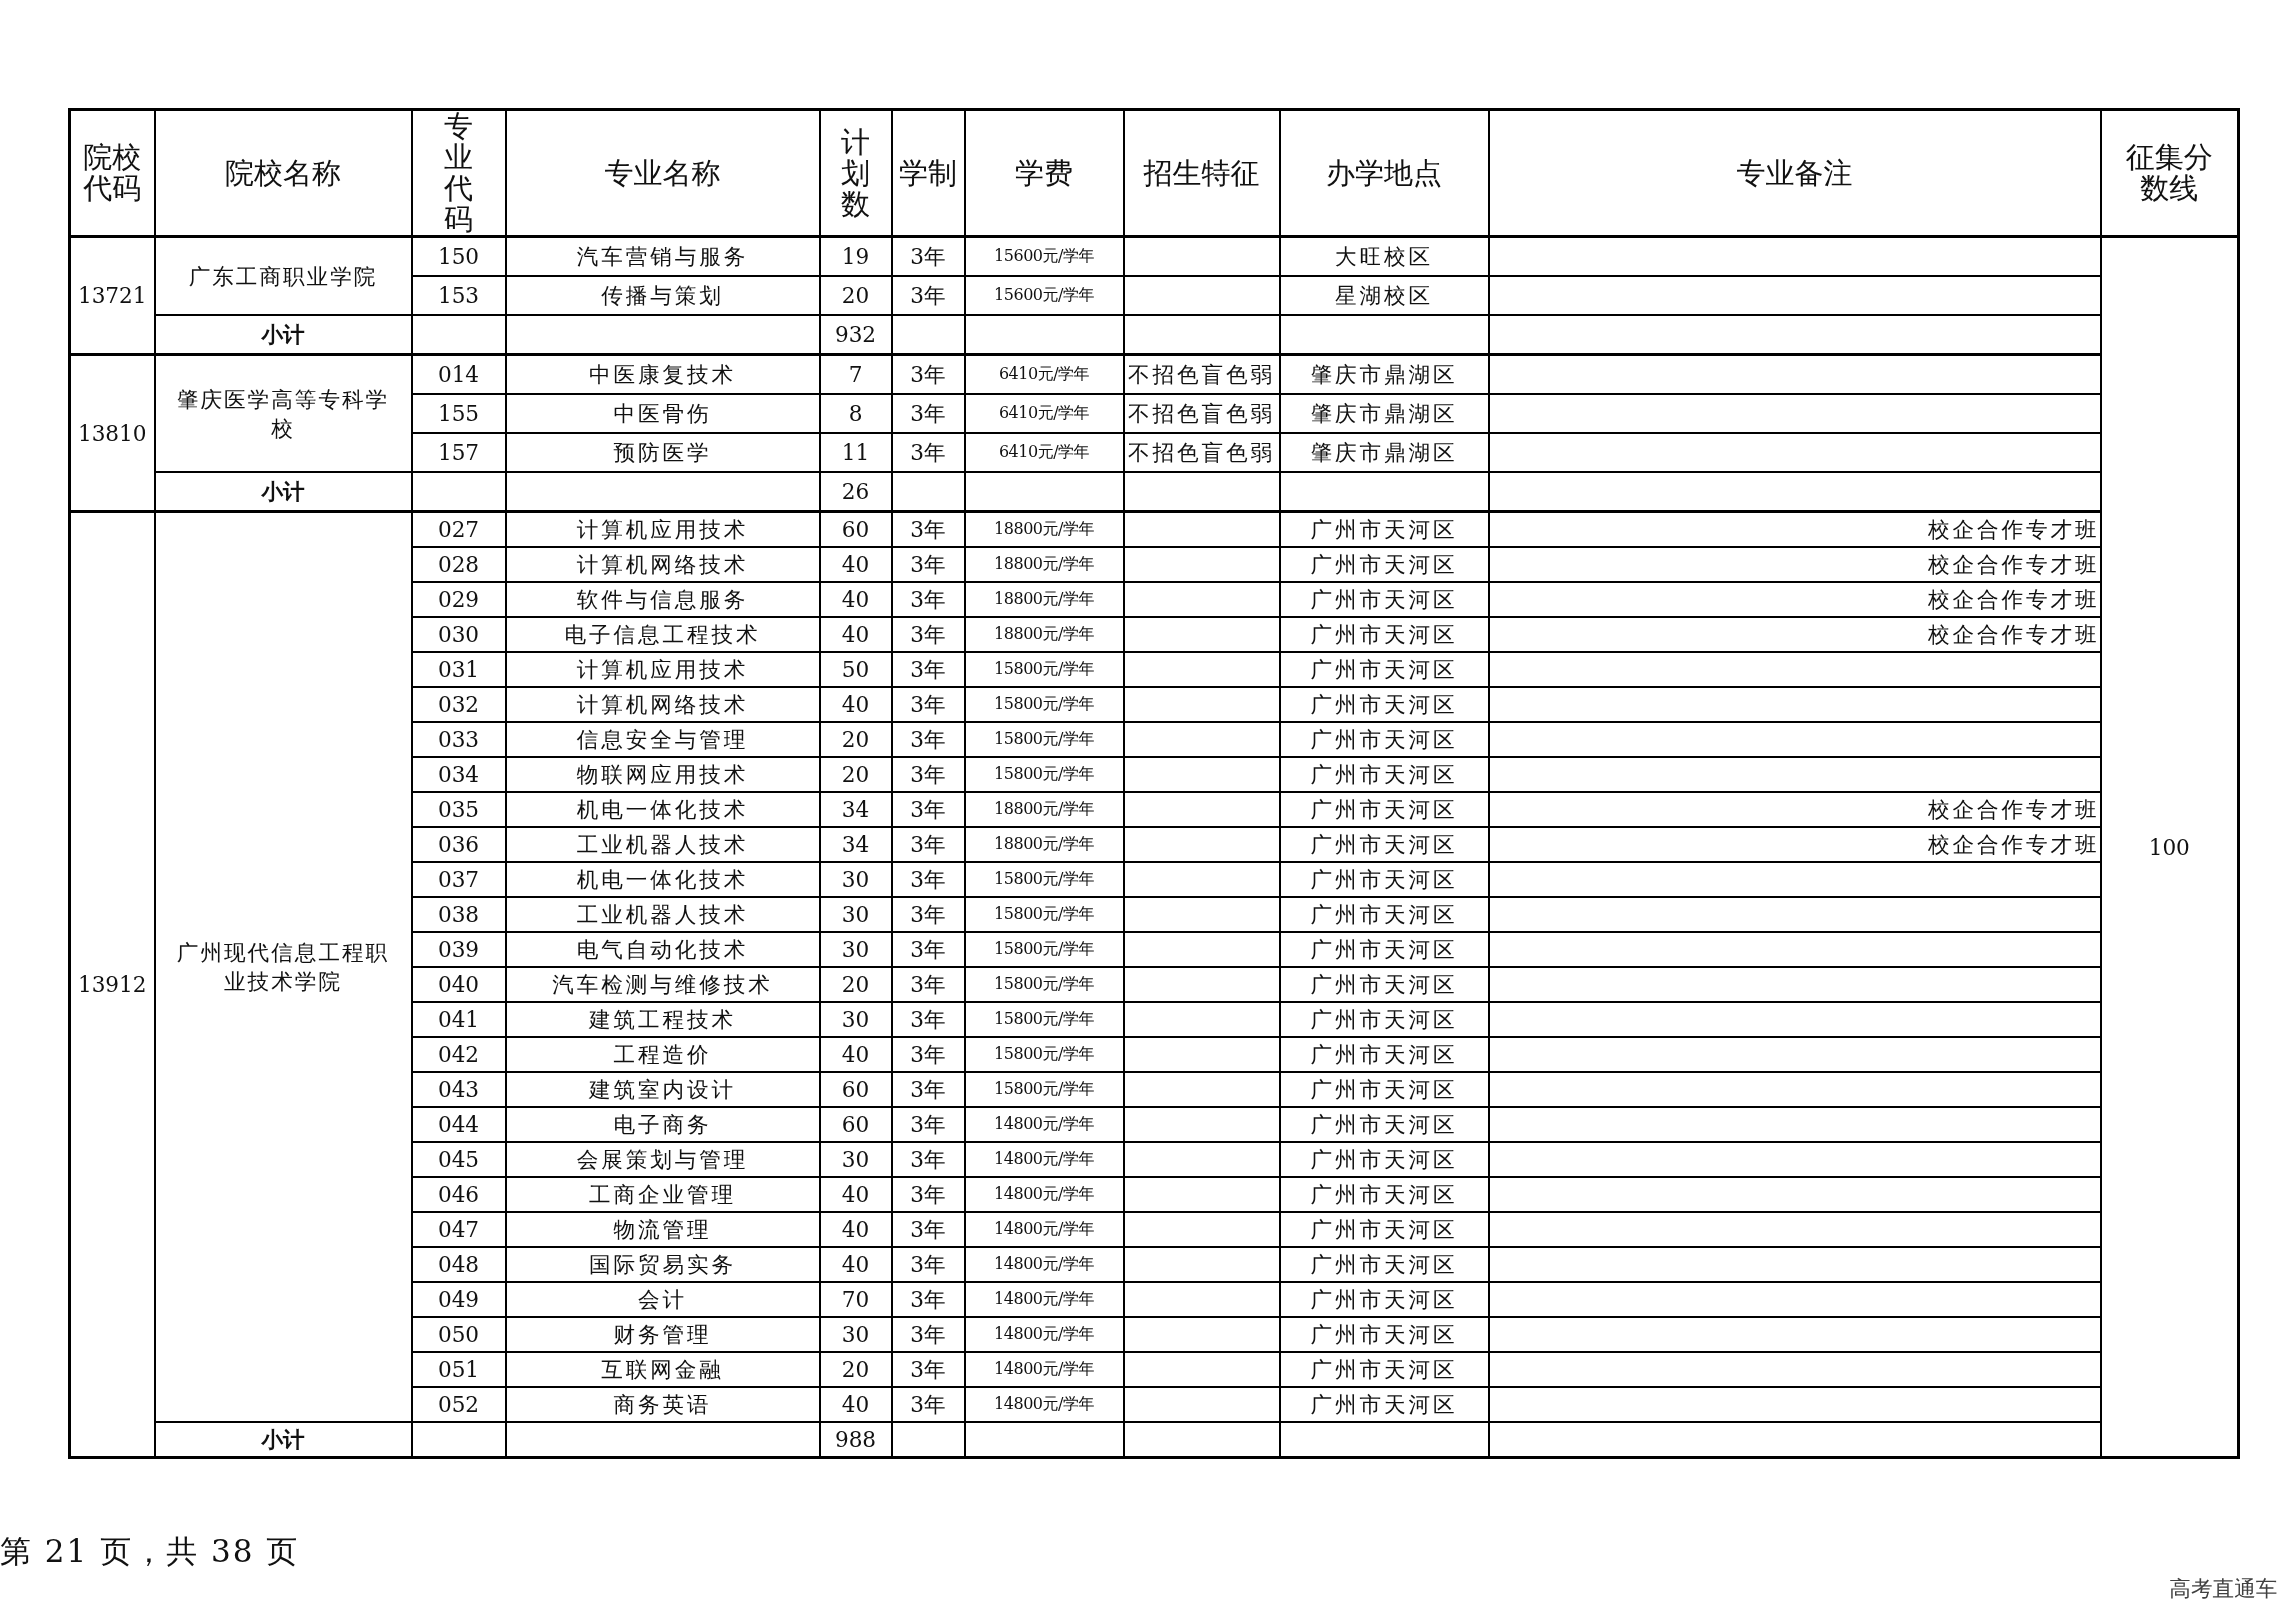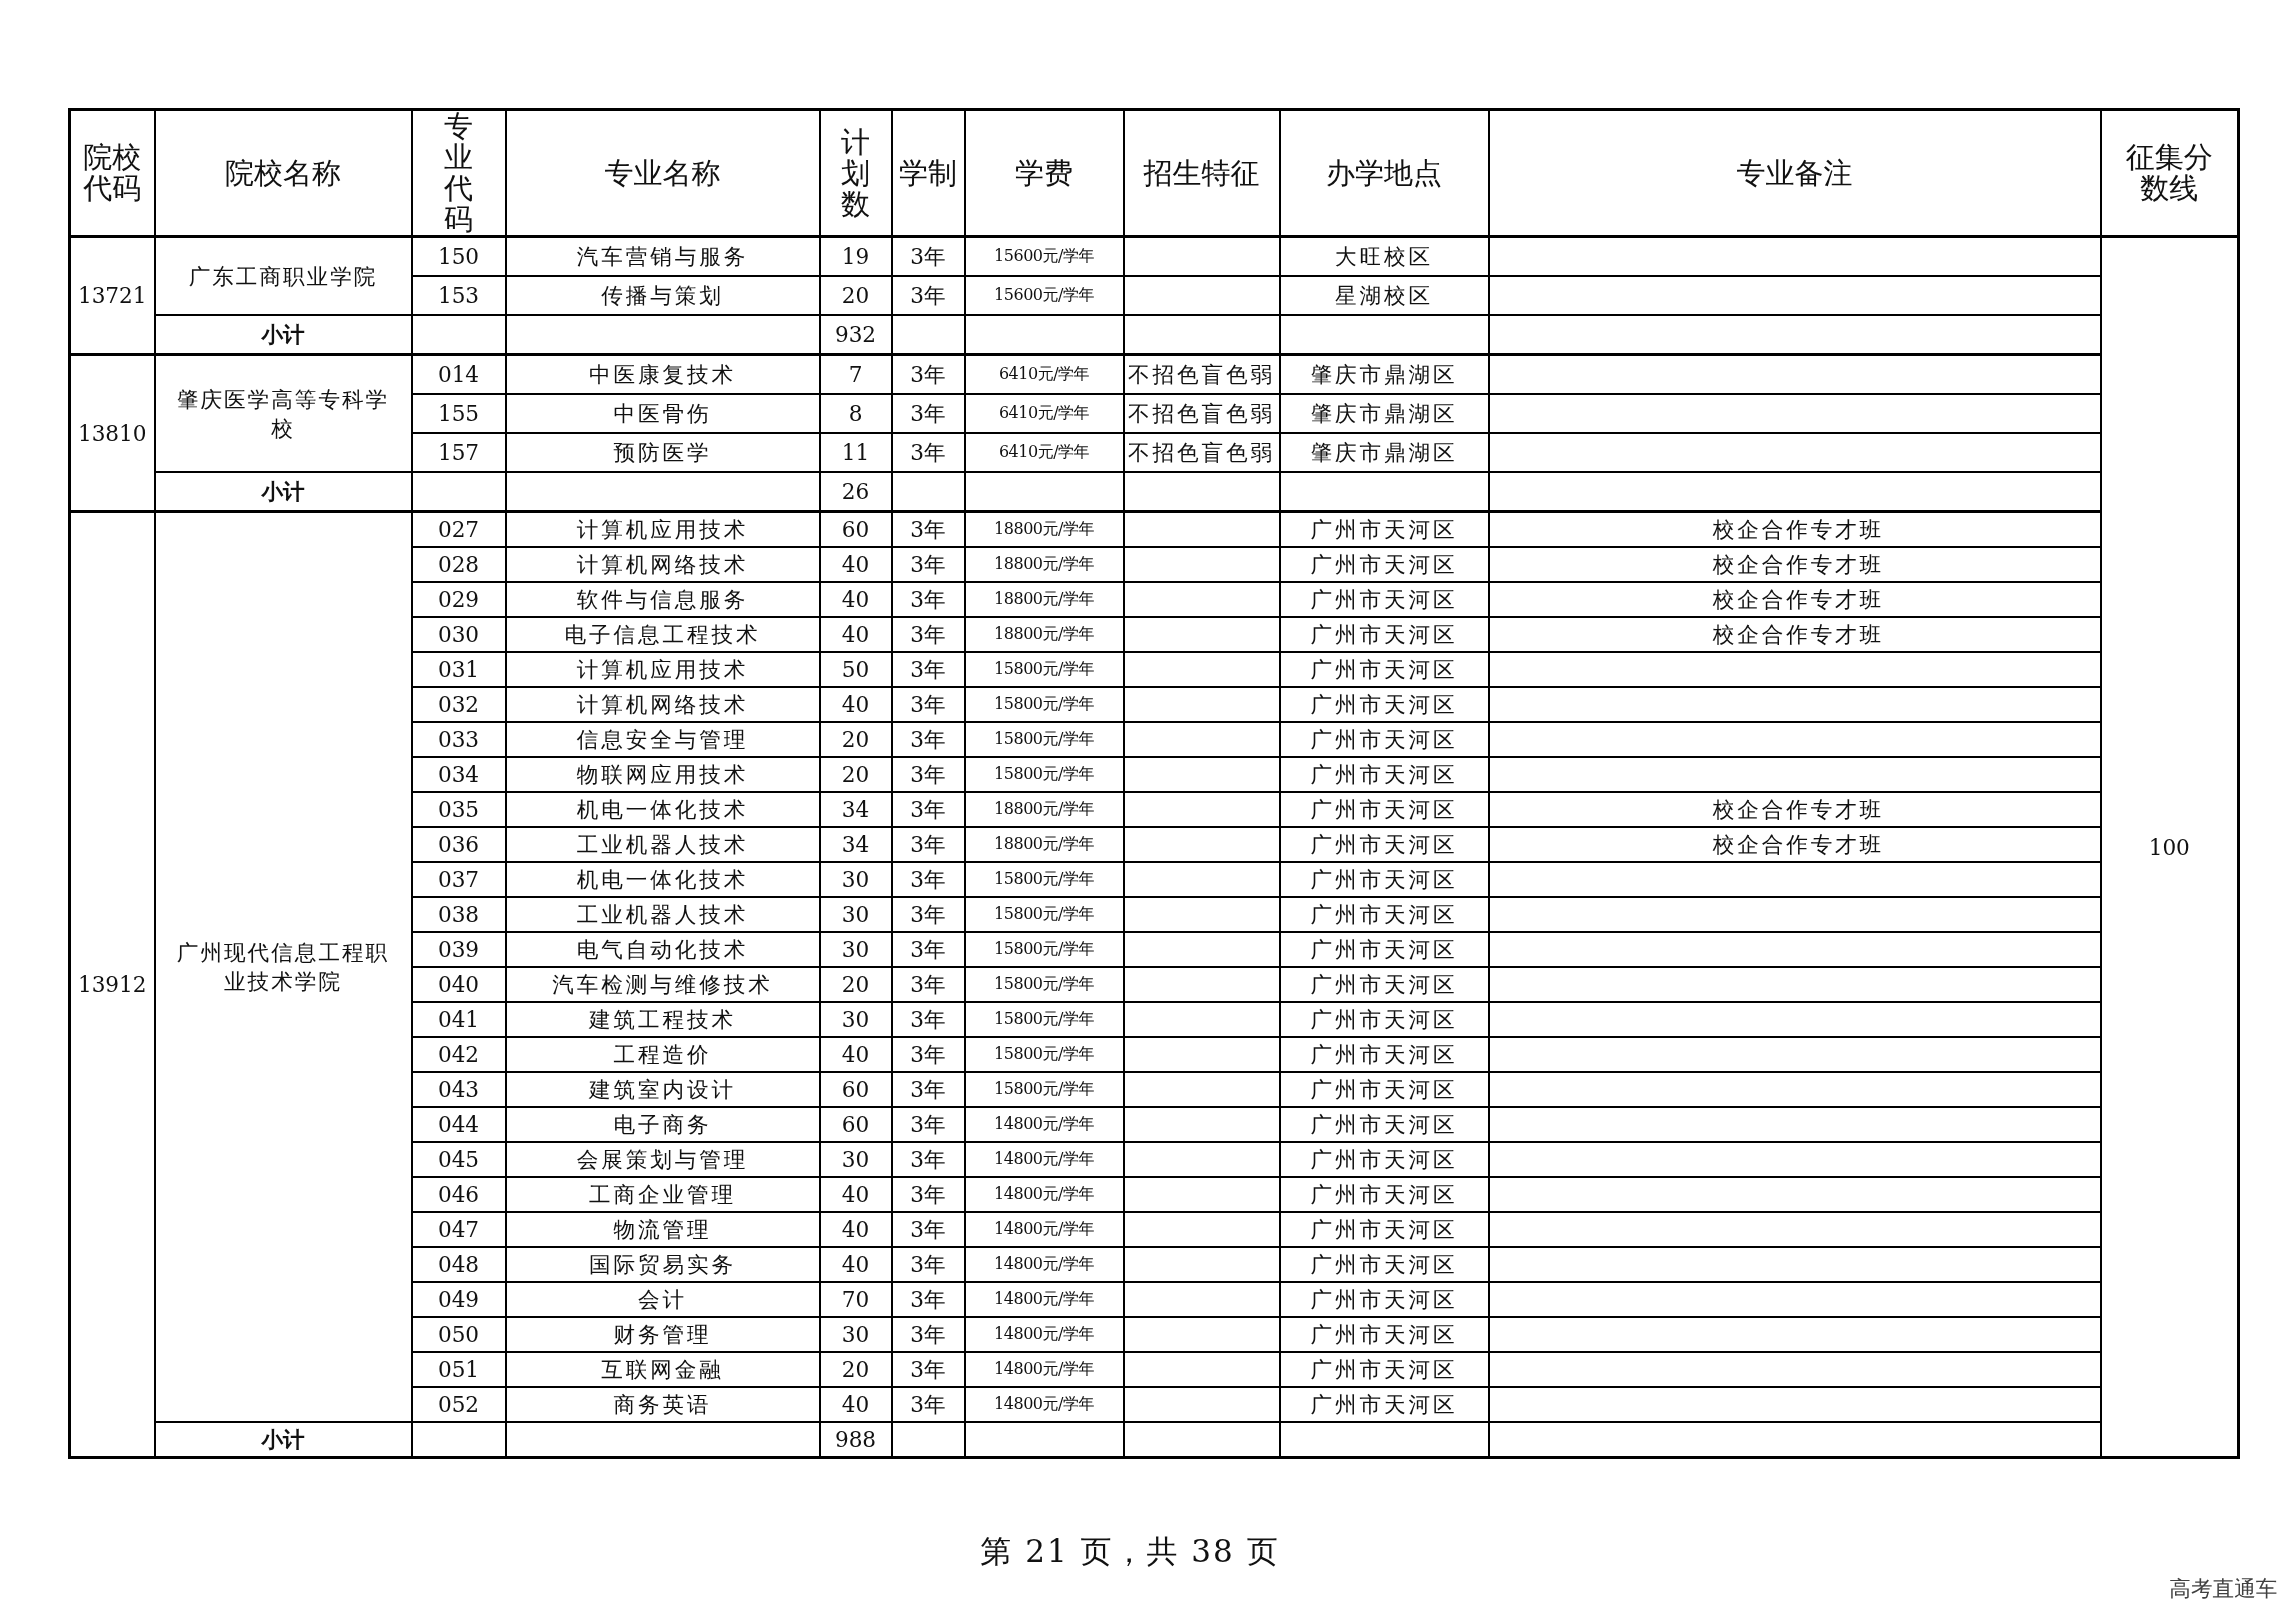--- a/index.html
+++ b/index.html
@@ -8,26 +8,26 @@
   #sheet { position:absolute; left:68px; top:108px; border-collapse:collapse;
            table-layout:fixed; border:3.9px solid #000; }
   #sheet td, #sheet th { border:2px solid #000; padding:0; text-align:center;
            vertical-align:middle; overflow:hidden; white-space:nowrap; }
   #sheet th { font-family:"DejaVu Sans", "Liberation Sans", sans-serif; font-weight:normal;
            font-size:29px; line-height:31px; height:73px; border-bottom:3.9px solid #000; }
   #sheet td { font-size:21.6px; }
   #sheet tr.r42 td { height:37px; }
   #sheet tr.r38 td { height:33px; }
   #sheet td.name { white-space:normal; line-height:29px; padding:0 9.8px; letter-spacing:2px; }
-  #sheet td.note { text-align:center; padding-left:7.8px; }
+  #sheet td.note { text-align:right; padding-left:7.8px; }
   #sheet td.sub { font-family:"DejaVu Sans", "Liberation Sans", sans-serif; font-weight:bold; font-size:21.6px; }
   #sheet td.fee { font-size:16px; letter-spacing:-0.5px; }
   #sheet td.spaced { letter-spacing:2.9px; }
   .group-start td { border-top:3.9px solid #000 !important;margin-left:44px; }
-  #footer { position:absolute; left:0; width:2260px; top:1531px; text-align:center;
+  #footer { position:absolute; left:0; width:2260px; top:1531px; 
             font-size:31px; font-family:"DejaVu Serif", "Liberation Serif", serif; letter-spacing:2px; }
   #watermark { position:absolute; right:15.7px; top:1574px; font-size:21.6px; color:#404040;
                font-family:"DejaVu Sans", "Liberation Sans", sans-serif; }
 </style>
 </head>
 <body>
 
 <table id="sheet">
   <colgroup>
     <col style="width:85px">

